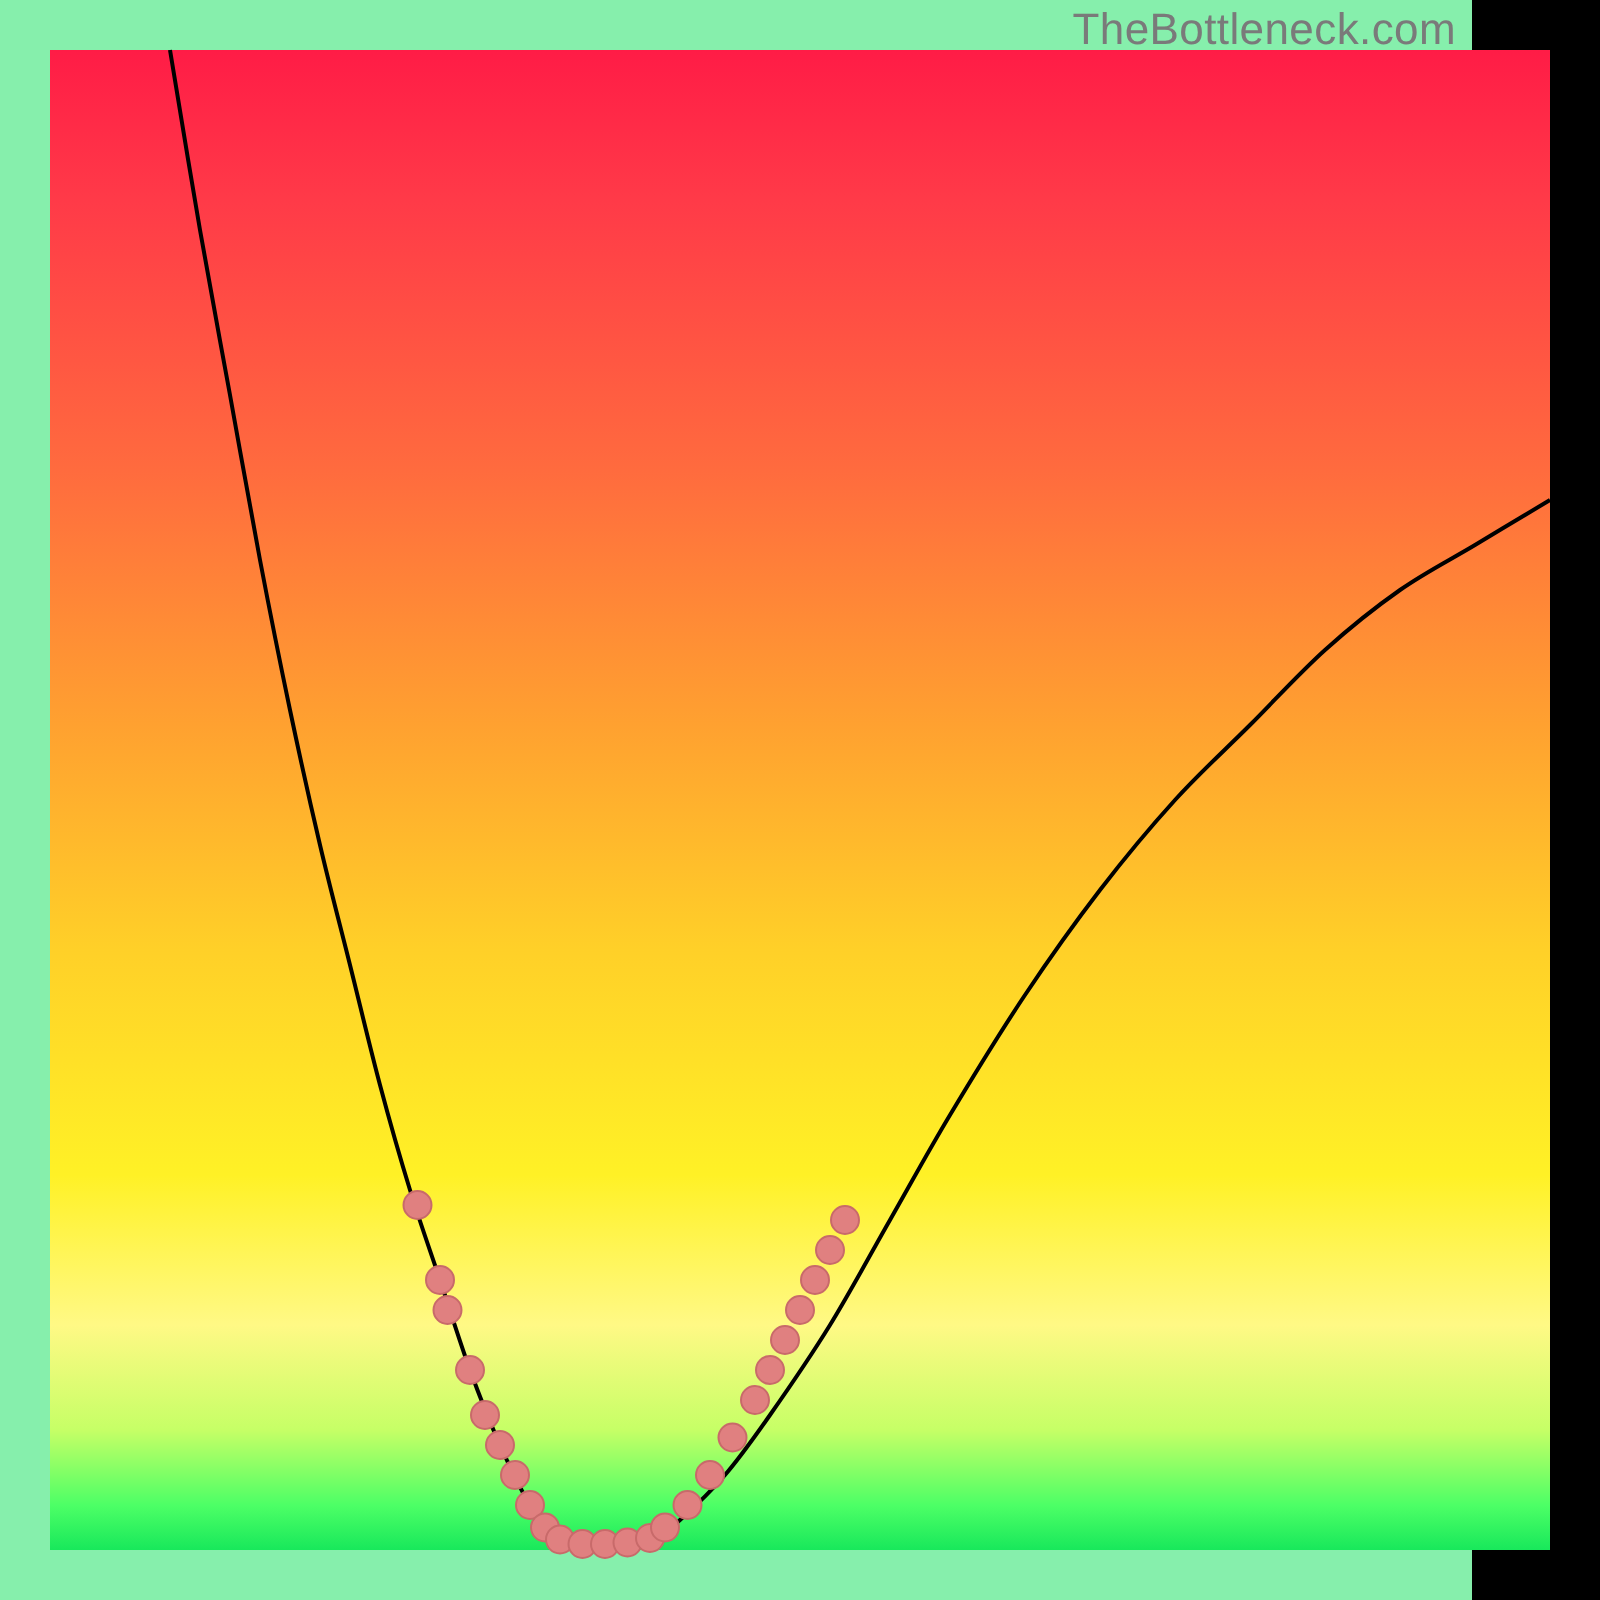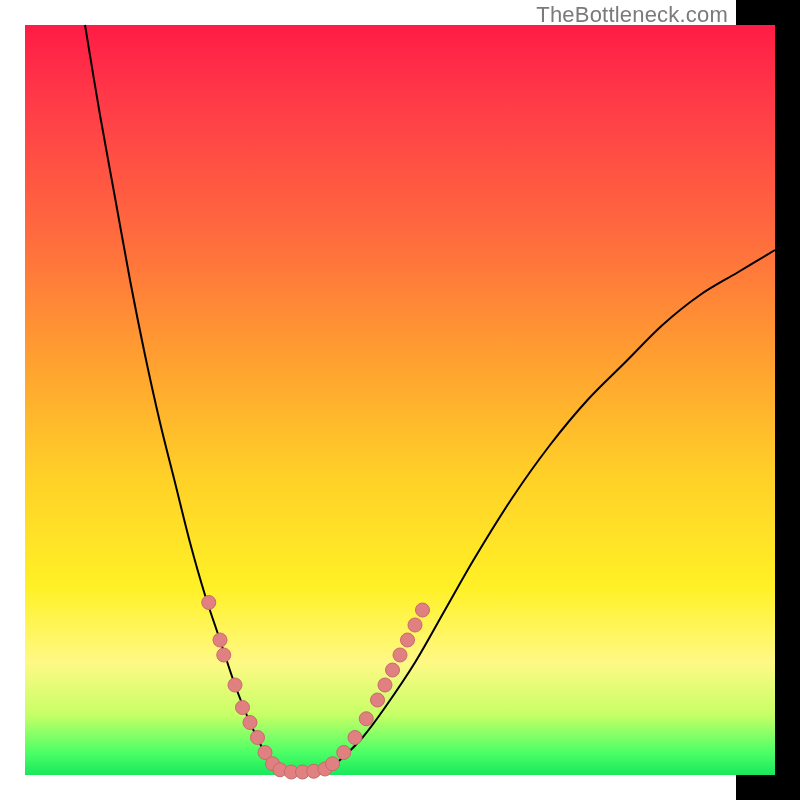--- a/index.html
+++ b/index.html
@@ -8,21 +8,21 @@
     width: 800px;
     height: 800px;
     overflow: hidden;
     background: #000;
     font-family: Arial, Helvetica, sans-serif;
   }
   .frame {
     position: relative;
     width: 736px;
     height: 800px;
-    background: #ffffff;
+    background: #86efac;
   }
   .plot {
     position: absolute;
     left: 25px;
     top: 25px;
     width: 750px;
     height: 750px;
     
     background: linear-gradient(
       to bottom,

